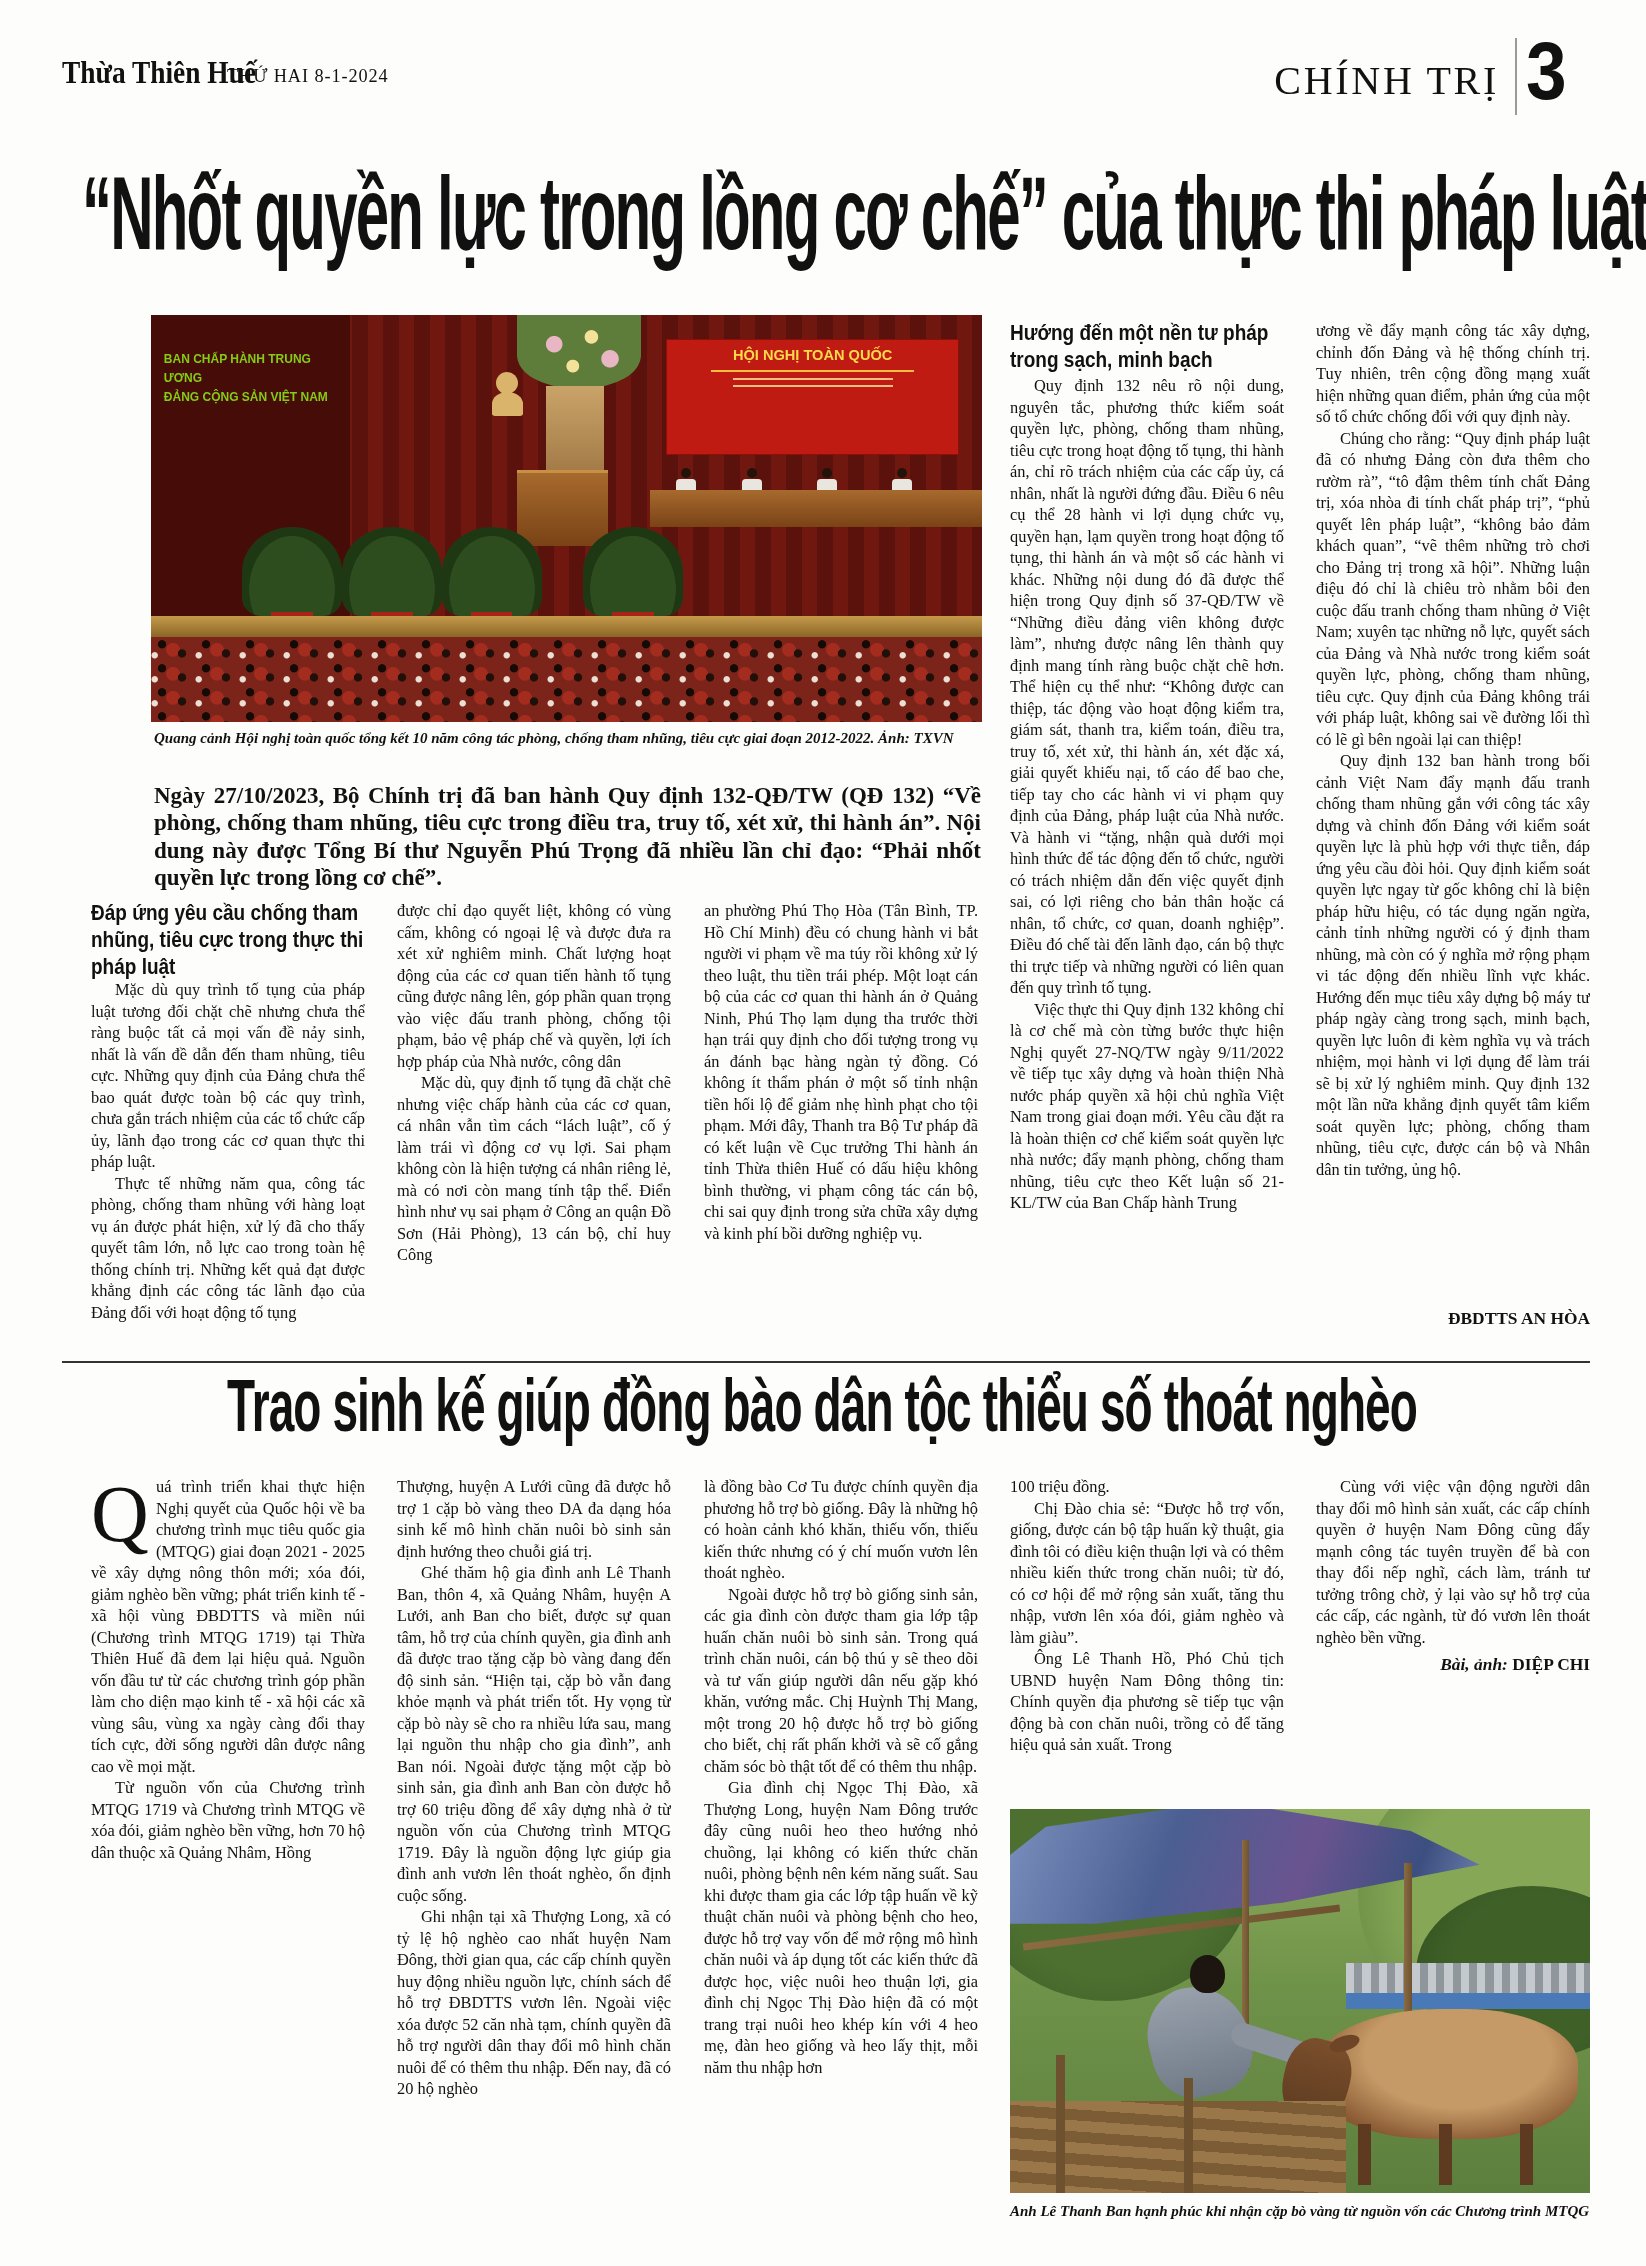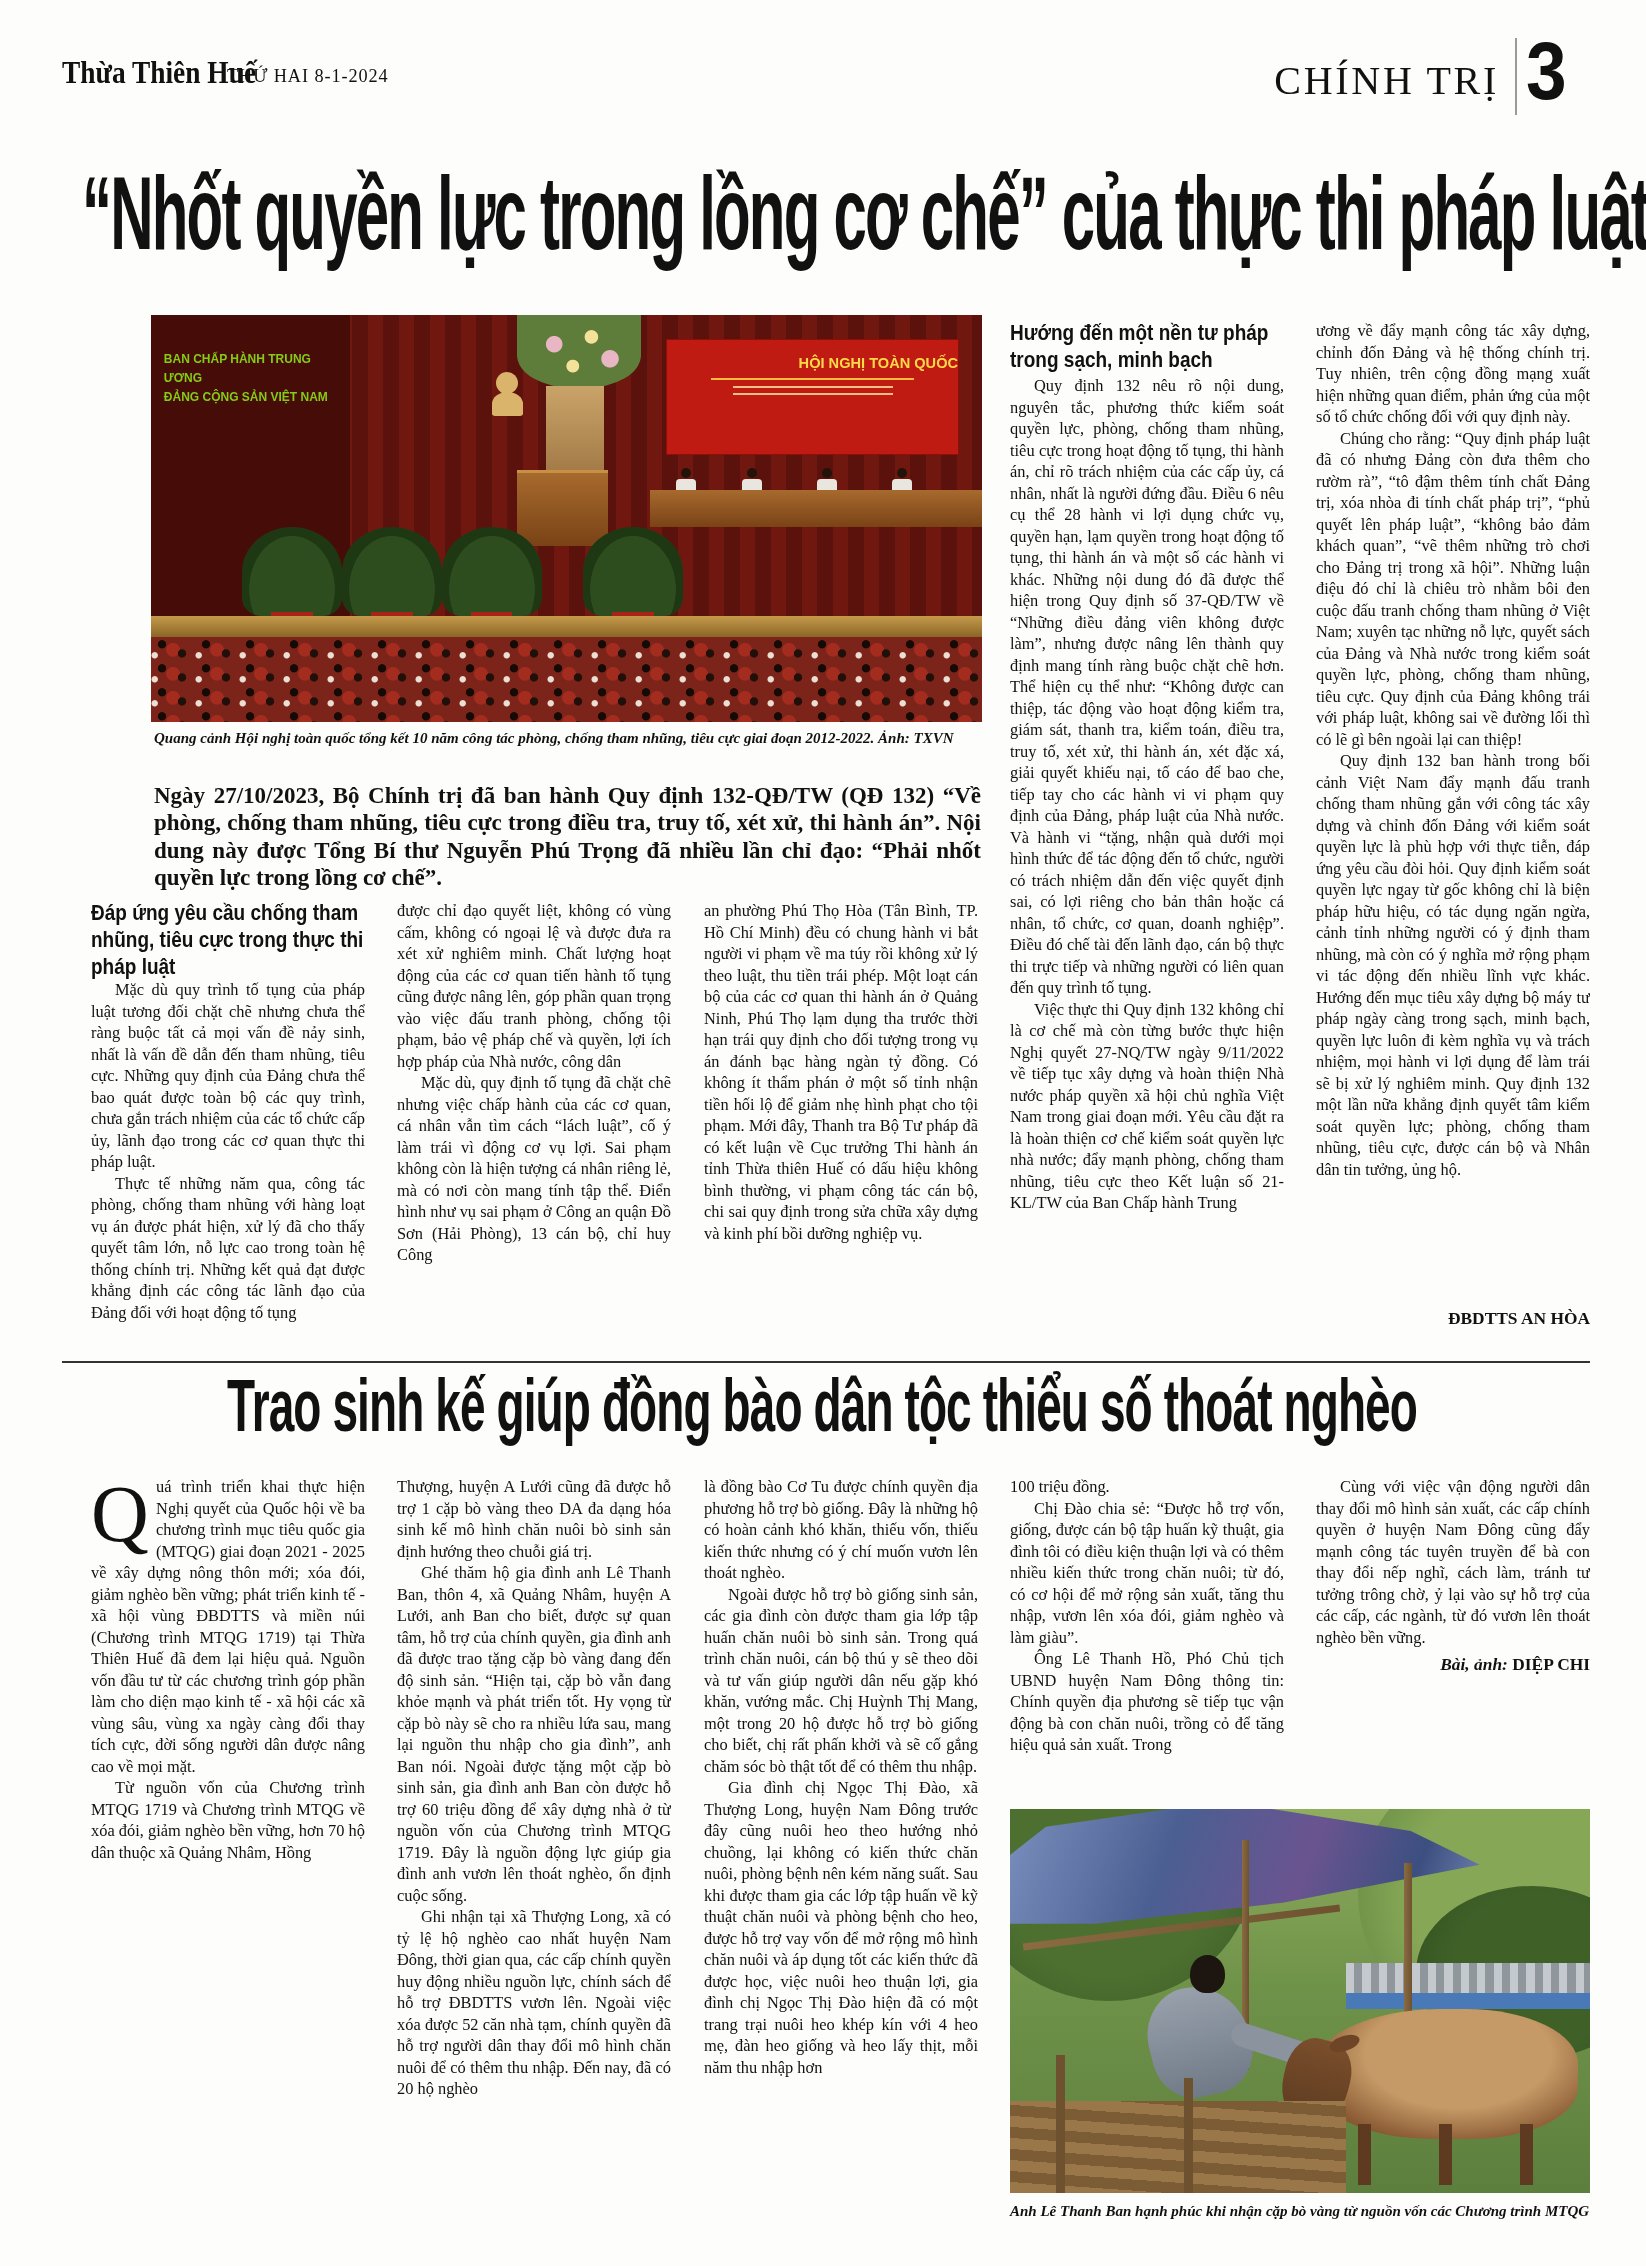--- a/index.html
+++ b/index.html
@@ -39,21 +39,21 @@
   .byline2-wrap .name{font-weight:bold;margin-top:16px;}
   
   .photo1{left:151px;top:315px;width:831px;height:407px;overflow:hidden;background:#6b150e;}
   .p1-curtain{position:absolute;left:0;top:0;width:100%;height:74%;
       background:repeating-linear-gradient(90deg,#701810 0 14.6px,#5c120c 14.6px 31px);}
   .p1-wall{position:absolute;left:0;top:0;width:24%;height:74%;background:#460d08;}
   .p1-banner{position:absolute;left:12.8px;top:35px;color:#84cc16;font-family:"Liberation Sans",sans-serif;
       font-weight:bold;font-size:12px;line-height:19px;width:174px;}
   .p1-screen{position:absolute;left:62%;top:6%;width:35%;height:28%;background:#c01b12;
       border:0.9px solid #8e0f08;text-align:center;color:#ffd94a;}
-  .p1-screen .t{font-family:"Liberation Sans",sans-serif;font-weight:bold;font-size:14.6px;margin-top:15px;text-align:right;}
+  .p1-screen .t{font-family:"Liberation Sans",sans-serif;font-weight:bold;font-size:14.6px;margin-top:7px;}
   .p1-screen .l{height:2.7px;background:#ffd94a;margin:6.4px auto 0;width:70%;opacity:.85;}
   .p1-screen .l2{height:1.8px;background:#ffe9a0;margin:5.5px auto 0;width:55%;opacity:.8;}
   .p1-flowers{position:absolute;left:44%;top:0;width:15%;height:18%;border-radius:0 0 45% 45%;
       background:radial-gradient(circle at 30% 40%,#e9b7c4 0 8%,transparent 9%),
                  radial-gradient(circle at 60% 30%,#f4e29a 0 7%,transparent 8%),
                  radial-gradient(circle at 75% 60%,#e9b7c4 0 8%,transparent 9%),
                  radial-gradient(circle at 45% 70%,#f4e29a 0 7%,transparent 8%),#5f7d3a;}
   .p1-pedestal{position:absolute;left:47.5%;top:17.5%;width:7%;height:25%;
       background:linear-gradient(180deg,#caa369,#9c7340);}
   .p1-bust{position:absolute;left:41%;top:19%;width:31px;height:24px;border-radius:50% 50% 10% 10%;

